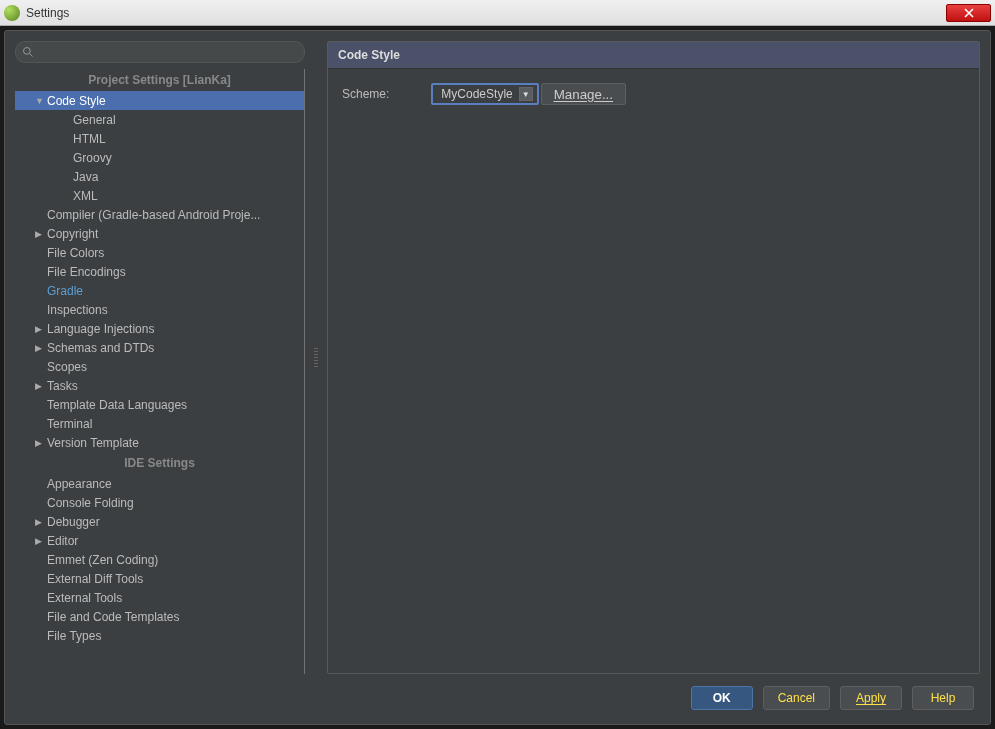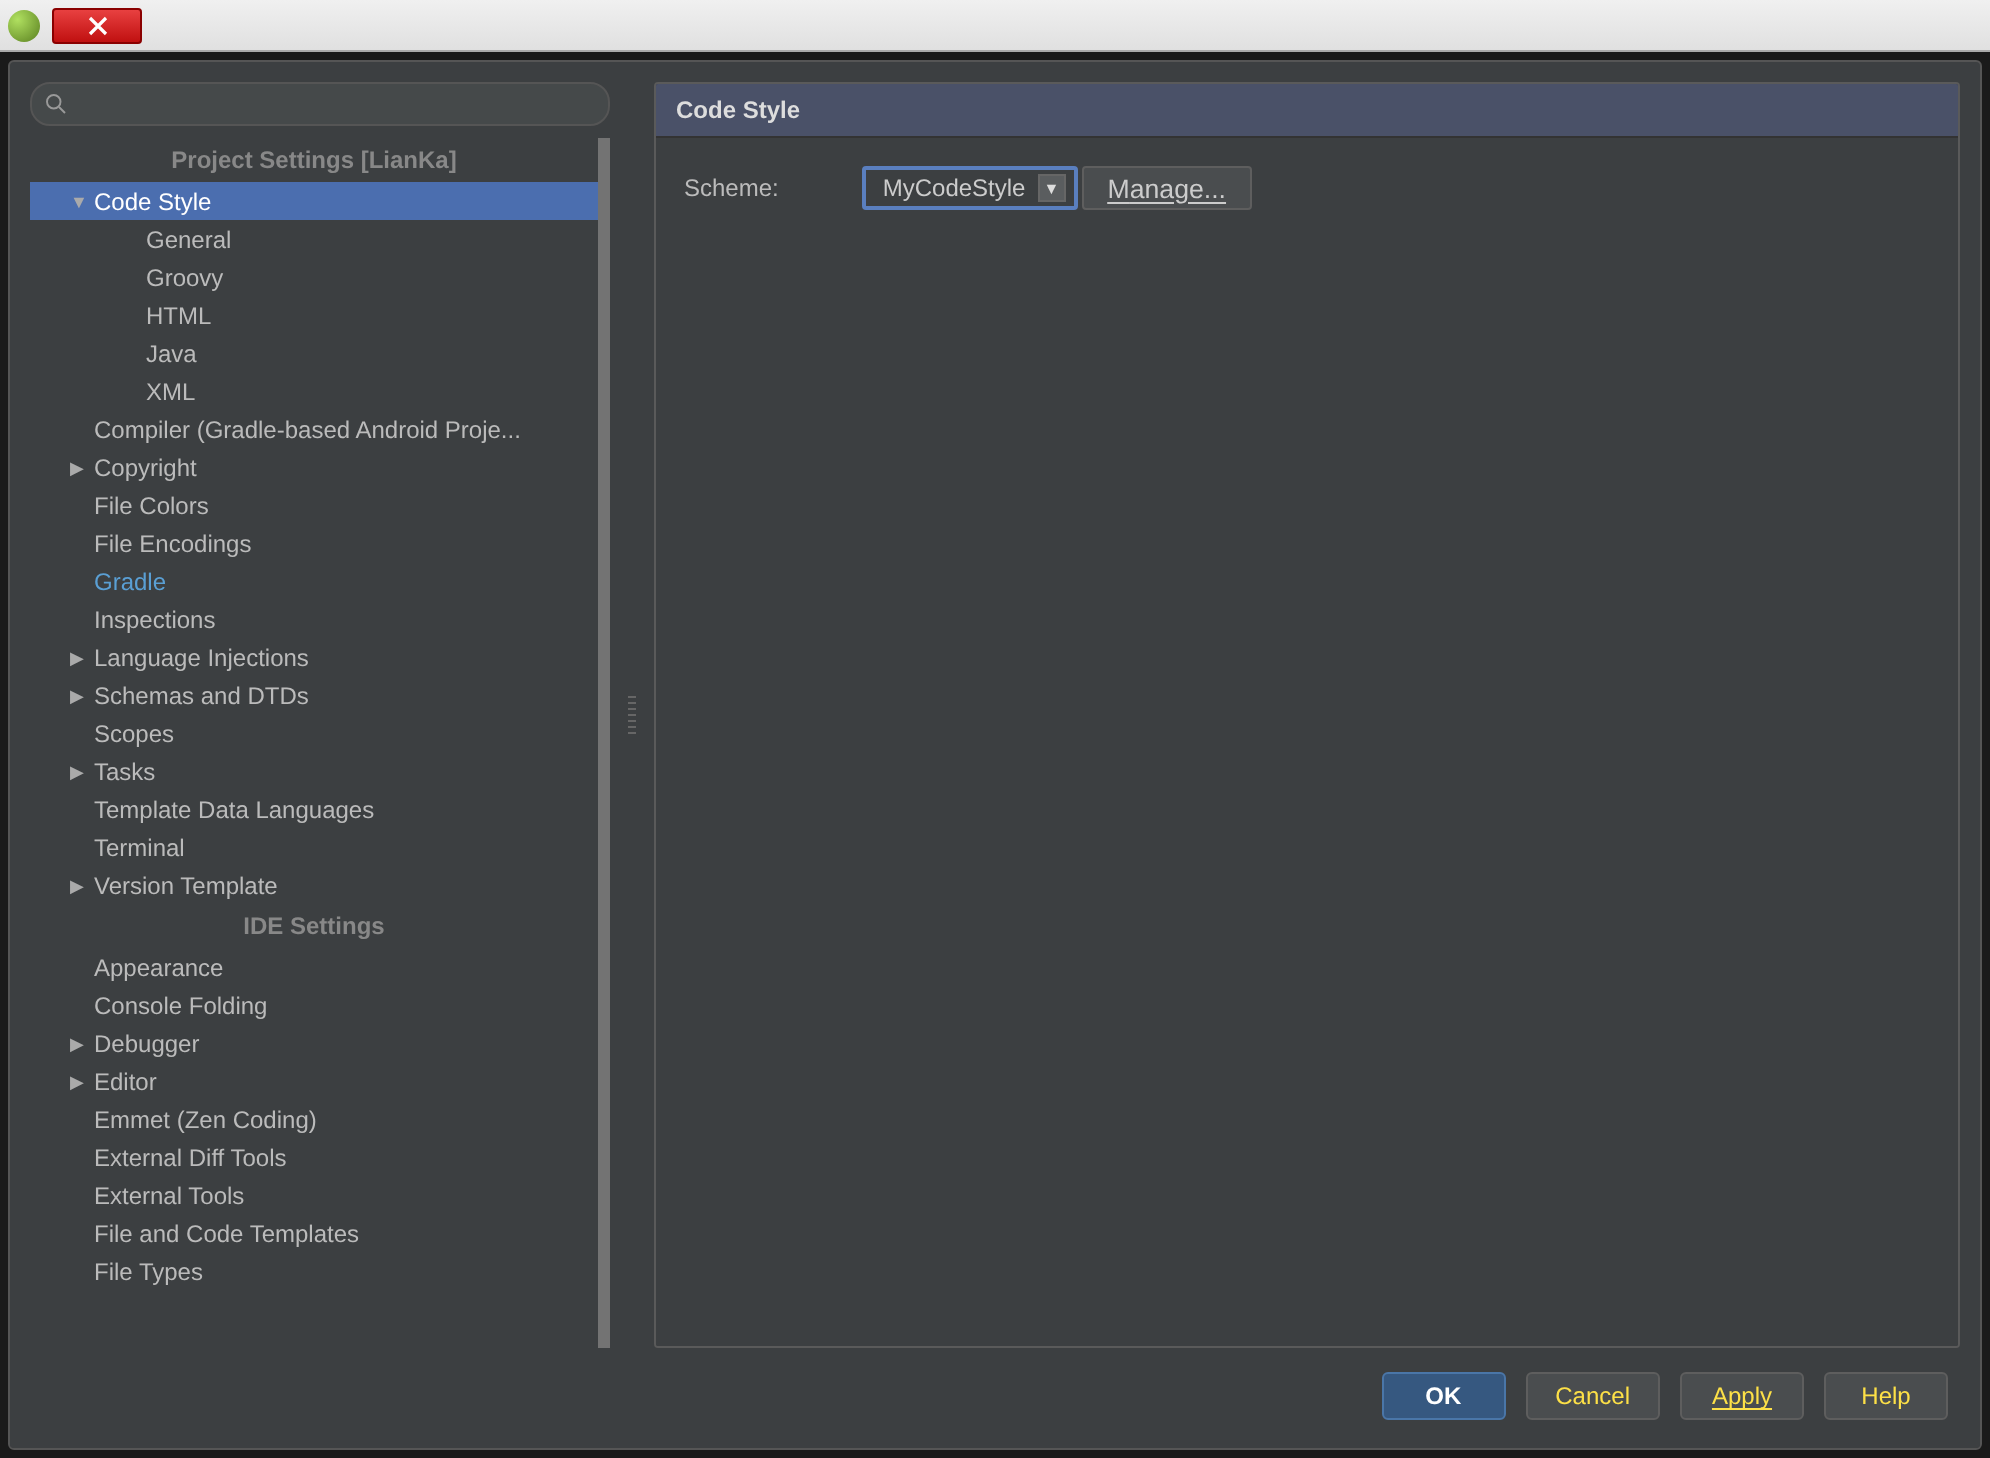--- a/index.html
+++ b/index.html
@@ -73,21 +73,21 @@
   background: #45494a;
   margin-bottom: 6px;
 }
 .search-wrap svg { width: 12px; height: 12px; fill: #999; margin-right: 4px; }
 .search-wrap input {
   flex: 1; background: transparent; border: none; outline: none; color: #ddd; font-size: 12px;
 }
 .tree-container {
   flex: 1;
   overflow-y: auto;
-  border-right: 6px solid #737373;
+  border-right: 1px solid #737373;
 }
 .section-header {
   text-align: center;
   color: #888;
   font-weight: bold;
   padding: 4px 0;
   font-size: 12px;
 }
 .tree-item {
   display: flex;
@@ -209,20 +209,21 @@
 .btn .u { text-decoration: underline; text-underline-offset: 2px; }
 
 .tree-container::-webkit-scrollbar { width: 8px; }
 .tree-container::-webkit-scrollbar-thumb { background: #555; border-radius: 4px; }
 </style>
 </head>
 <body>
 
 <div class="titlebar">
   <div class="app-icon"></div>
+  <div class="title">Settings</div>
   <div class="close-btn">
     <svg width="10" height="10" viewBox="0 0 10 10">
         <path d="M1 1 L9 9 M9 1 L1 9" stroke="#fff" stroke-width="1.6"></path>
       </svg>
   </div>
 </div>
 
 <div class="content">
   <div class="main-area">
 
@@ -240,25 +241,25 @@
             <div class="tree-item level-0 selected">
               <span class="arrow">▼</span>
               <span>Code Style</span>
             </div>
             <div class="tree-item level-1">
               <span class="spacer"></span>
               <span>General</span>
             </div>
             <div class="tree-item level-1">
               <span class="spacer"></span>
+              <span>HTML</span>
+            </div>
+            <div class="tree-item level-1">
+              <span class="spacer"></span>
               <span>Groovy</span>
-            </div>
-            <div class="tree-item level-1">
-              <span class="spacer"></span>
-              <span>HTML</span>
             </div>
             <div class="tree-item level-1">
               <span class="spacer"></span>
               <span>Java</span>
             </div>
             <div class="tree-item level-1">
               <span class="spacer"></span>
               <span>XML</span>
             </div>
             <div class="tree-item level-0">

